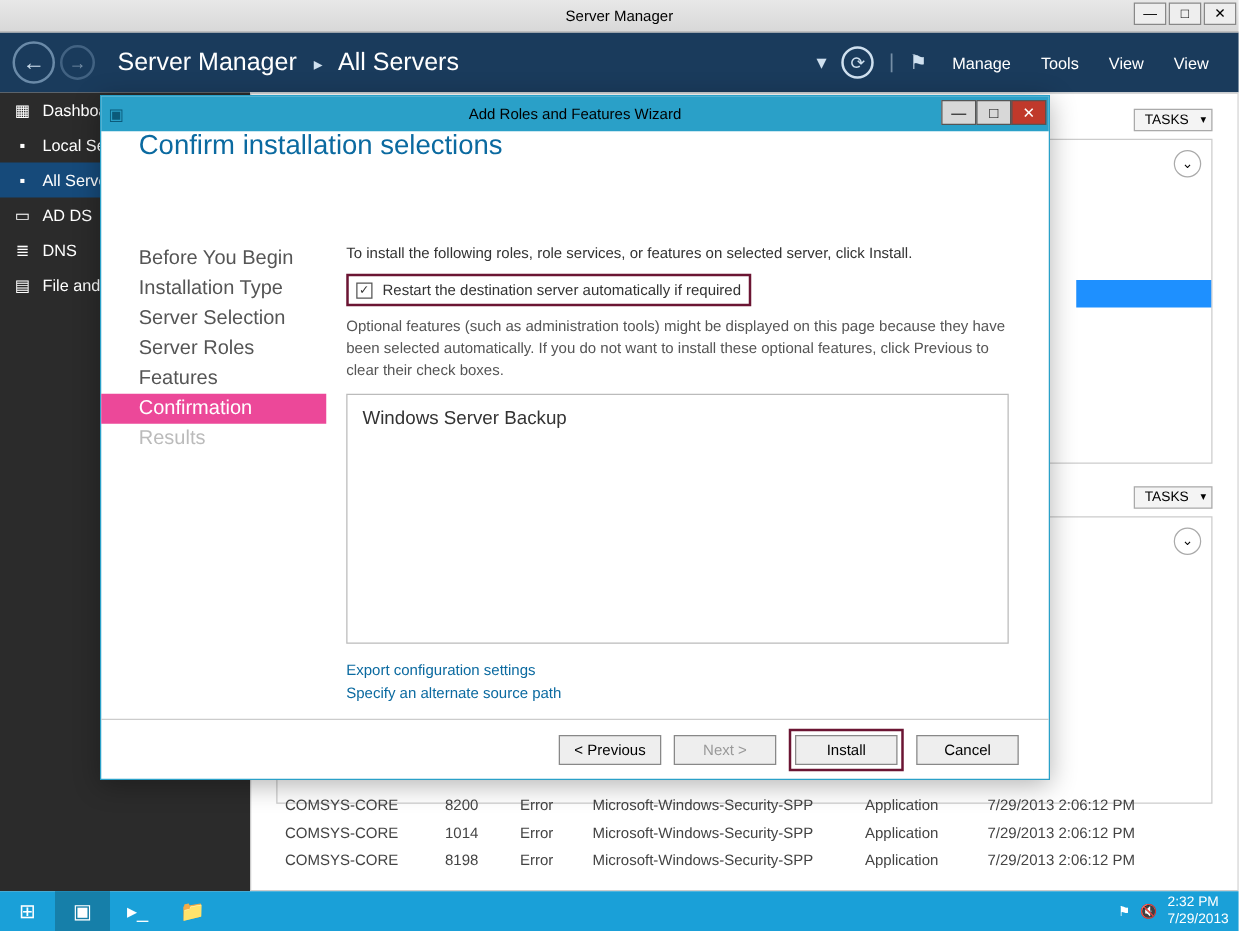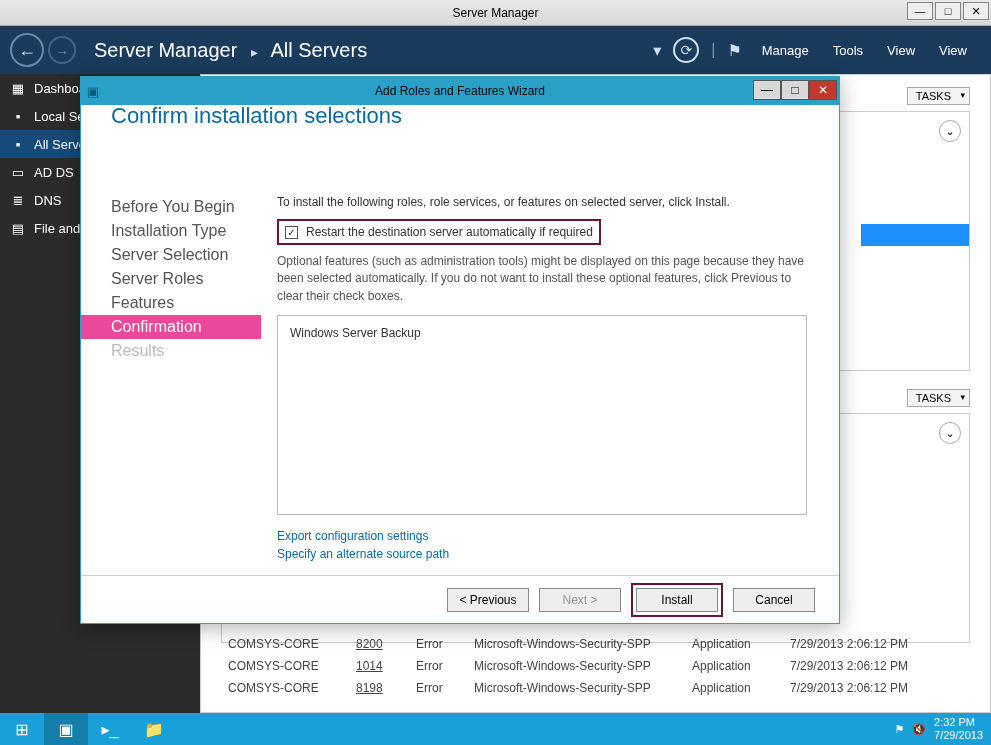--- a/index.html
+++ b/index.html
@@ -34,21 +34,21 @@
 .panel-hdr { display:flex; align-items:center; justify-content:flex-end; gap:8px; margin-bottom:6px; }
 .tasks-btn { border:1px solid #aaa; background:#f4f4f4; font-size:11px; padding:2px 18px 2px 8px; position:relative; cursor:pointer; }
 .tasks-btn::after { content:"▾"; position:absolute; right:4px; font-size:9px; }
 .panel-box { border:1px solid #ccc; height: 260px; position:relative; background:#fff; }
 .panel-box .chev { position:absolute; right:8px; top:8px; width:22px; height:22px; border:1px solid #aaa; border-radius:50%; text-align:center; line-height:20px; font-size:11px; cursor:pointer; }
 .bluebar { position:absolute; right:0; top:112px; height:22px; width:108px; background:#1e90ff; }
 
 
 .event-table { position:absolute; left:228px; bottom:46px; right:30px; font-size:12px; color:#444; }
 .event-table .row { display:flex; gap:18px; height:22px; align-items:center; white-space:nowrap; }
-.event-table .c1{width:110px;} .event-table .c2{width:42px;text-decoration:underline;} .event-table .c3{width:40px;} .event-table .c4{width:200px;} .event-table .c5{width:80px;} .event-table .c6{flex:1;}
+.event-table .c1{width:110px;} .event-table .c2{width:42px;} .event-table .c3{width:40px;} .event-table .c4{width:200px;} .event-table .c5{width:80px;} .event-table .c6{flex:1;}
 
 
 .taskbar { position:absolute; left:0; right:0; bottom:0; height:32px; background:#1aa0d8; display:flex; align-items:center; }
 .taskbar .tb-btn { height:32px; min-width:44px; display:flex; align-items:center; justify-content:center; color:#fff; font-size:16px; cursor:pointer; }
 .taskbar .tb-btn.active { background:#167fa9; }
 .taskbar .tray { margin-left:auto; display:flex; align-items:center; gap:8px; padding-right:8px; font-size:11px; color:#fff; }
 .taskbar .clock { text-align:left; line-height:13px; }
 
 
 .wizard { position:absolute; left:80px; top:76px; width:760px; height:548px; background:#fff; border:1px solid #2aa0c8; box-shadow:0 4px 20px rgba(0,0,0,.3); }
@@ -68,21 +68,21 @@
 .wizard-steps { width:180px; padding-top:90px; font-size:16px; }
 .wizard-steps .step { height:24px; line-height:24px; padding-left:30px; color:#555; cursor:pointer; }
 .wizard-steps .step.active { background:#ec4899; color:#fff; }
 .wizard-steps .step.disabled { color:#bbb; cursor:default; }
 
 .wizard-content { flex:1; padding:90px 32px 10px 16px; font-size:12px; color:#333; }
 .wizard-content .intro { margin-bottom:10px; }
 .restart-row { display:flex; align-items:center; gap:8px; border:2px solid #6b1533; padding:4px 6px; width:fit-content; margin-bottom:8px; }
 .chk { width:13px; height:13px; border:1px solid #555; display:inline-flex; align-items:center; justify-content:center; font-size:10px; cursor:pointer; }
 .note { color:#555; line-height:1.45; margin-bottom:10px; }
-.feat-box { border:1px solid #bbb; height:200px; padding:10px 12px; font-size:12px; color:#333; }
+.feat-box { border:1px solid #bbb; height:200px; padding:10px 12px; font-size:15px; color:#333; }
 .links { margin-top:12px; }
 .links div { color:#0b6aa0; cursor:pointer; line-height:1.5; }
 
 .wizard-footer { position:absolute; left:0; right:0; bottom:0; height:48px; border-top:1px solid #ccc; display:flex; align-items:center; justify-content:flex-end; gap:10px; padding-right:24px; }
 .wbtn { min-width:82px; height:24px; border:1px solid #888; background:#eee; font-size:12px; cursor:pointer; }
 .wbtn[disabled] { color:#999; cursor:default; }
 .install-wrap { border:2px solid #6b1533; padding:3px; }
 </style>
 </head>
 <body>

